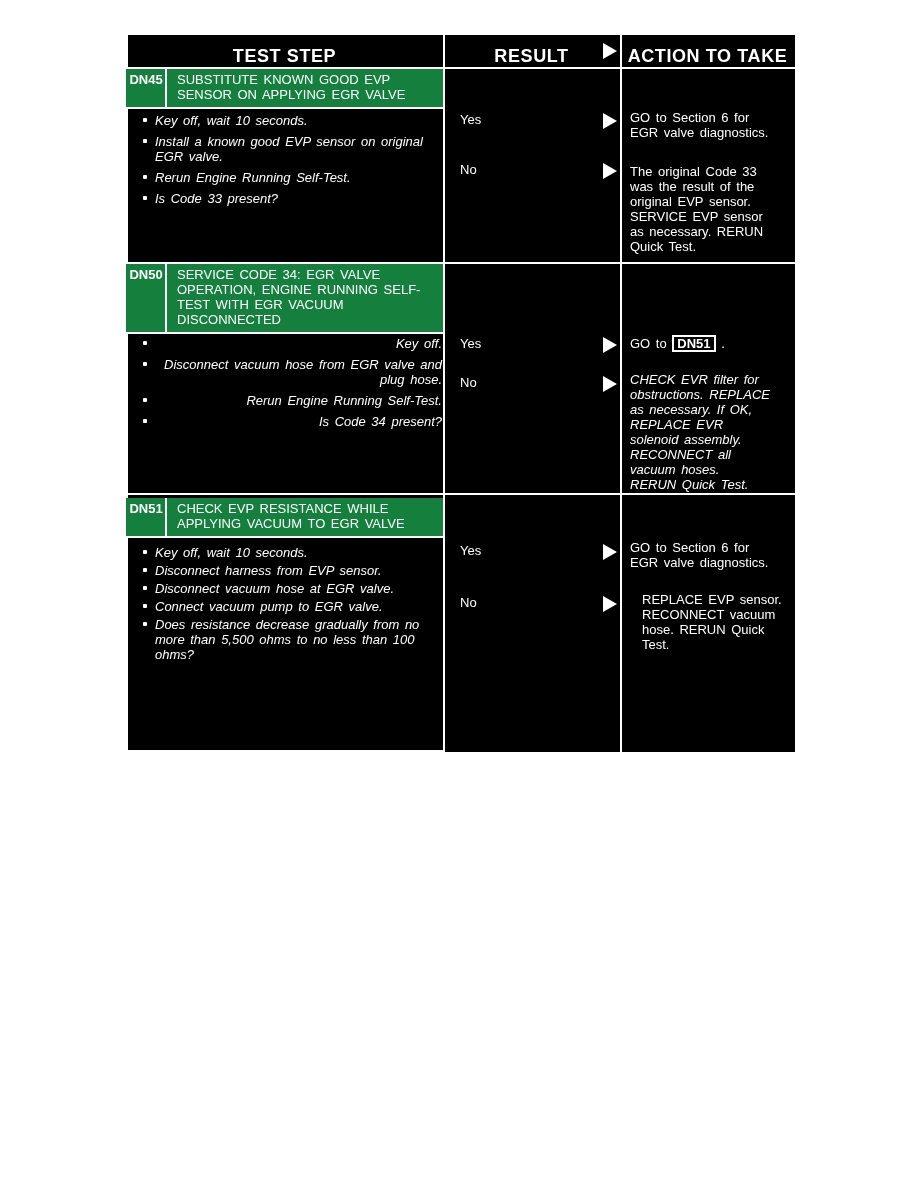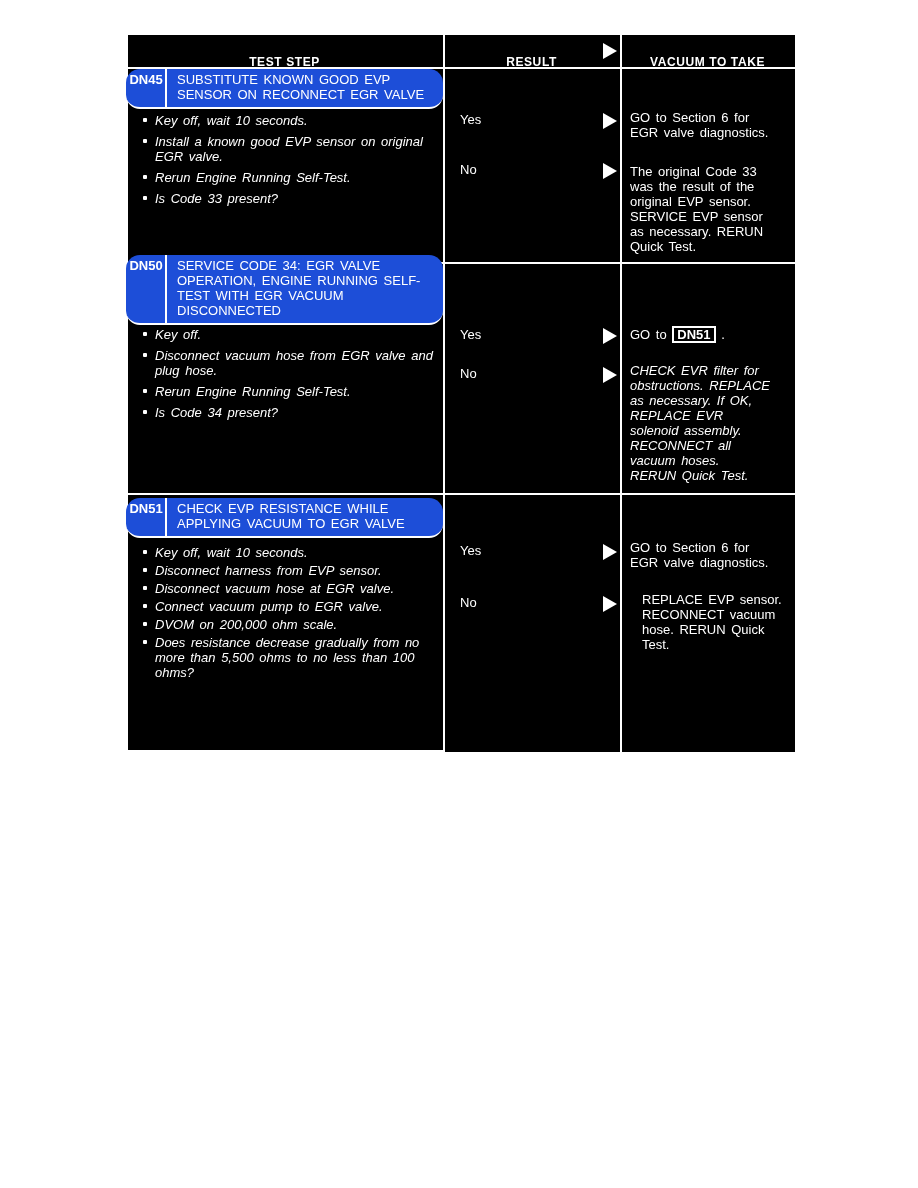--- a/index.html
+++ b/index.html
@@ -4,27 +4,27 @@
 <style>
   html,body{margin:0;padding:0;background:#ffffff;}
   .page{position:relative;width:918px;height:1188px;background:#ffffff;overflow:hidden;
         font-family:"Liberation Sans", sans-serif;}
   .tbl{position:absolute;left:126px;top:33px;width:669px;height:719px;background:#000;
        color:#fff;font-size:13px;}
   .line{position:absolute;background:#fff;}
   .h{height:2px;left:0;right:0;}
   .v{width:2px;top:0;bottom:0;}
   .hdr{position:absolute;top:0;left:0;right:0;height:34px;}
-  .hcell{position:absolute;top:12px;height:34px;display:flex;align-items:center;
-         justify-content:center;font-weight:bold;font-size:12px;letter-spacing:.6px;}
+  .hcell{position:absolute;top:6px;height:34px;display:flex;align-items:center;
+         justify-content:center;font-weight:bold;font-size:18px;letter-spacing:.6px;}
   .tri{position:absolute;width:0;height:0;border-top:8px solid transparent;
        border-bottom:8px solid transparent;border-left:14px solid #fff;}
   .sec{position:absolute;left:0;right:0;}
   .titlebox{position:absolute;left:0;width:317px;box-sizing:border-box;
-            border-bottom:2px solid #fff;display:flex;background:#1d4ed8;border-radius:14px;}
+            border-bottom:2px solid #fff;display:flex;background:#15803d;}
   .tb-label{flex:0 0 34px;border-right:2px solid #fff;font-weight:bold;
             padding:3px 2px 4px 3px;text-align:center;}
   .tb-title{padding:3px 4px 5px 10px;line-height:15px;word-spacing:2px;}
   .steps{position:absolute;left:16px;width:300px;font-style:italic;}
   .step{position:relative;padding-left:13px;line-height:15px;word-spacing:2px;}
   .step::before{content:"";position:absolute;left:1px;top:5px;width:4px;height:4px;
                 background:#fff;border-radius:1px;}
   .g6 .step{margin-bottom:6px;}
   .g3 .step{margin-bottom:3px;}
   .res{position:absolute;left:334px;line-height:15px;}
@@ -44,56 +44,56 @@
     <div class="line v" style="left:494px;"></div>
     <div class="line h" style="top:34px;"></div>
     <div class="line h" style="top:229px;"></div>
     <div class="line h" style="top:460px;"></div>
     <div class="line h" style="top:717px;left:0;right:auto;width:317px;"></div>
 
     <div class="hdr">
       <div class="hcell" style="left:0;width:317px;">TEST STEP</div>
       <div class="hcell" style="left:317px;width:177px;">RESULT</div>
       <span class="tri" style="left:477px;top:10px;"></span>
-      <div class="hcell" style="left:494px;width:175px;">VACUUM TO TAKE</div>
+      <div class="hcell" style="left:494px;width:175px;">ACTION TO TAKE</div>
     </div>
 
     <div class="sec" style="top:36px;height:193px;">
       <div class="titlebox" style="top:0;">
         <div class="tb-label">DN45</div>
         <div class="tb-title">
           <div>SUBSTITUTE KNOWN GOOD EVP</div>
-          <div>SENSOR ON RECONNECT EGR VALVE</div>
+          <div>SENSOR ON APPLYING EGR VALVE</div>
         </div>
       </div>
       <div class="steps g6" style="top:44px;">
         <div class="step">Key off, wait 10 seconds.</div>
         <div class="step">Install a known good EVP sensor on original EGR valve.</div>
         <div class="step">Rerun Engine Running Self-Test.</div>
         <div class="step">Is Code 33 present?</div>
       </div>
       <div class="res" style="top:43px;">Yes</div>
       <span class="tri" style="left:477px;top:44px;"></span>
       <div class="act" style="top:41px;">GO to Section 6 for EGR valve diagnostics.</div>
       <div class="res" style="top:93px;">No</div>
       <span class="tri" style="left:477px;top:94px;"></span>
       <div class="act" style="top:95px;">The original Code 33 was the result of the original EVP sensor. SERVICE EVP sensor as necessary. RERUN Quick Test.</div>
     </div>
 
-    <div class="sec" style="top:222px;height:291px;">
+    <div class="sec" style="top:231px;height:291px;">
       <div class="titlebox" style="top:0;">
         <div class="tb-label">DN50</div>
         <div class="tb-title">
           <div>SERVICE CODE 34: EGR VALVE</div>
           <div>OPERATION, ENGINE RUNNING SELF-</div>
           <div>TEST WITH EGR VACUUM</div>
           <div>DISCONNECTED</div>
         </div>
       </div>
-      <div class="steps g6" style="top:72px;">
+      <div class="steps g6" style="top:72px;text-align:right;">
         <div class="step">Key off.</div>
         <div class="step">Disconnect vacuum hose from EGR valve and plug hose.</div>
         <div class="step">Rerun Engine Running Self-Test.</div>
         <div class="step">Is Code 34 present?</div>
       </div>
       <div class="res" style="top:72px;">Yes</div>
       <span class="tri" style="left:477px;top:73px;"></span>
       <div class="act" style="top:71px;"><span>GO to </span><span class="dnbox">DN51</span><span> .</span></div>
       <div class="res" style="top:111px;">No</div>
       <span class="tri" style="left:477px;top:112px;"></span>
@@ -106,21 +106,20 @@
         <div class="tb-title">
           <div>CHECK EVP RESISTANCE WHILE</div>
           <div>APPLYING VACUUM TO EGR VALVE</div>
         </div>
       </div>
       <div class="steps g3" style="top:50px;">
         <div class="step">Key off, wait 10 seconds.</div>
         <div class="step">Disconnect harness from EVP sensor.</div>
         <div class="step">Disconnect vacuum hose at EGR valve.</div>
         <div class="step">Connect vacuum pump to EGR valve.</div>
-        <div class="step">DVOM on 200,000 ohm scale.</div>
         <div class="step">Does resistance decrease gradually from no more than 5,500 ohms to no less than 100 ohms?</div>
       </div>
       <div class="res" style="top:48px;">Yes</div>
       <span class="tri" style="left:477px;top:49px;"></span>
       <div class="act" style="top:45px;">GO to Section 6 for EGR valve diagnostics.</div>
       <div class="res" style="top:100px;">No</div>
       <span class="tri" style="left:477px;top:101px;"></span>
       <div class="act" style="top:97px;margin-left:12px;">REPLACE EVP sensor. RECONNECT vacuum hose. RERUN Quick Test.</div>
     </div>
 

